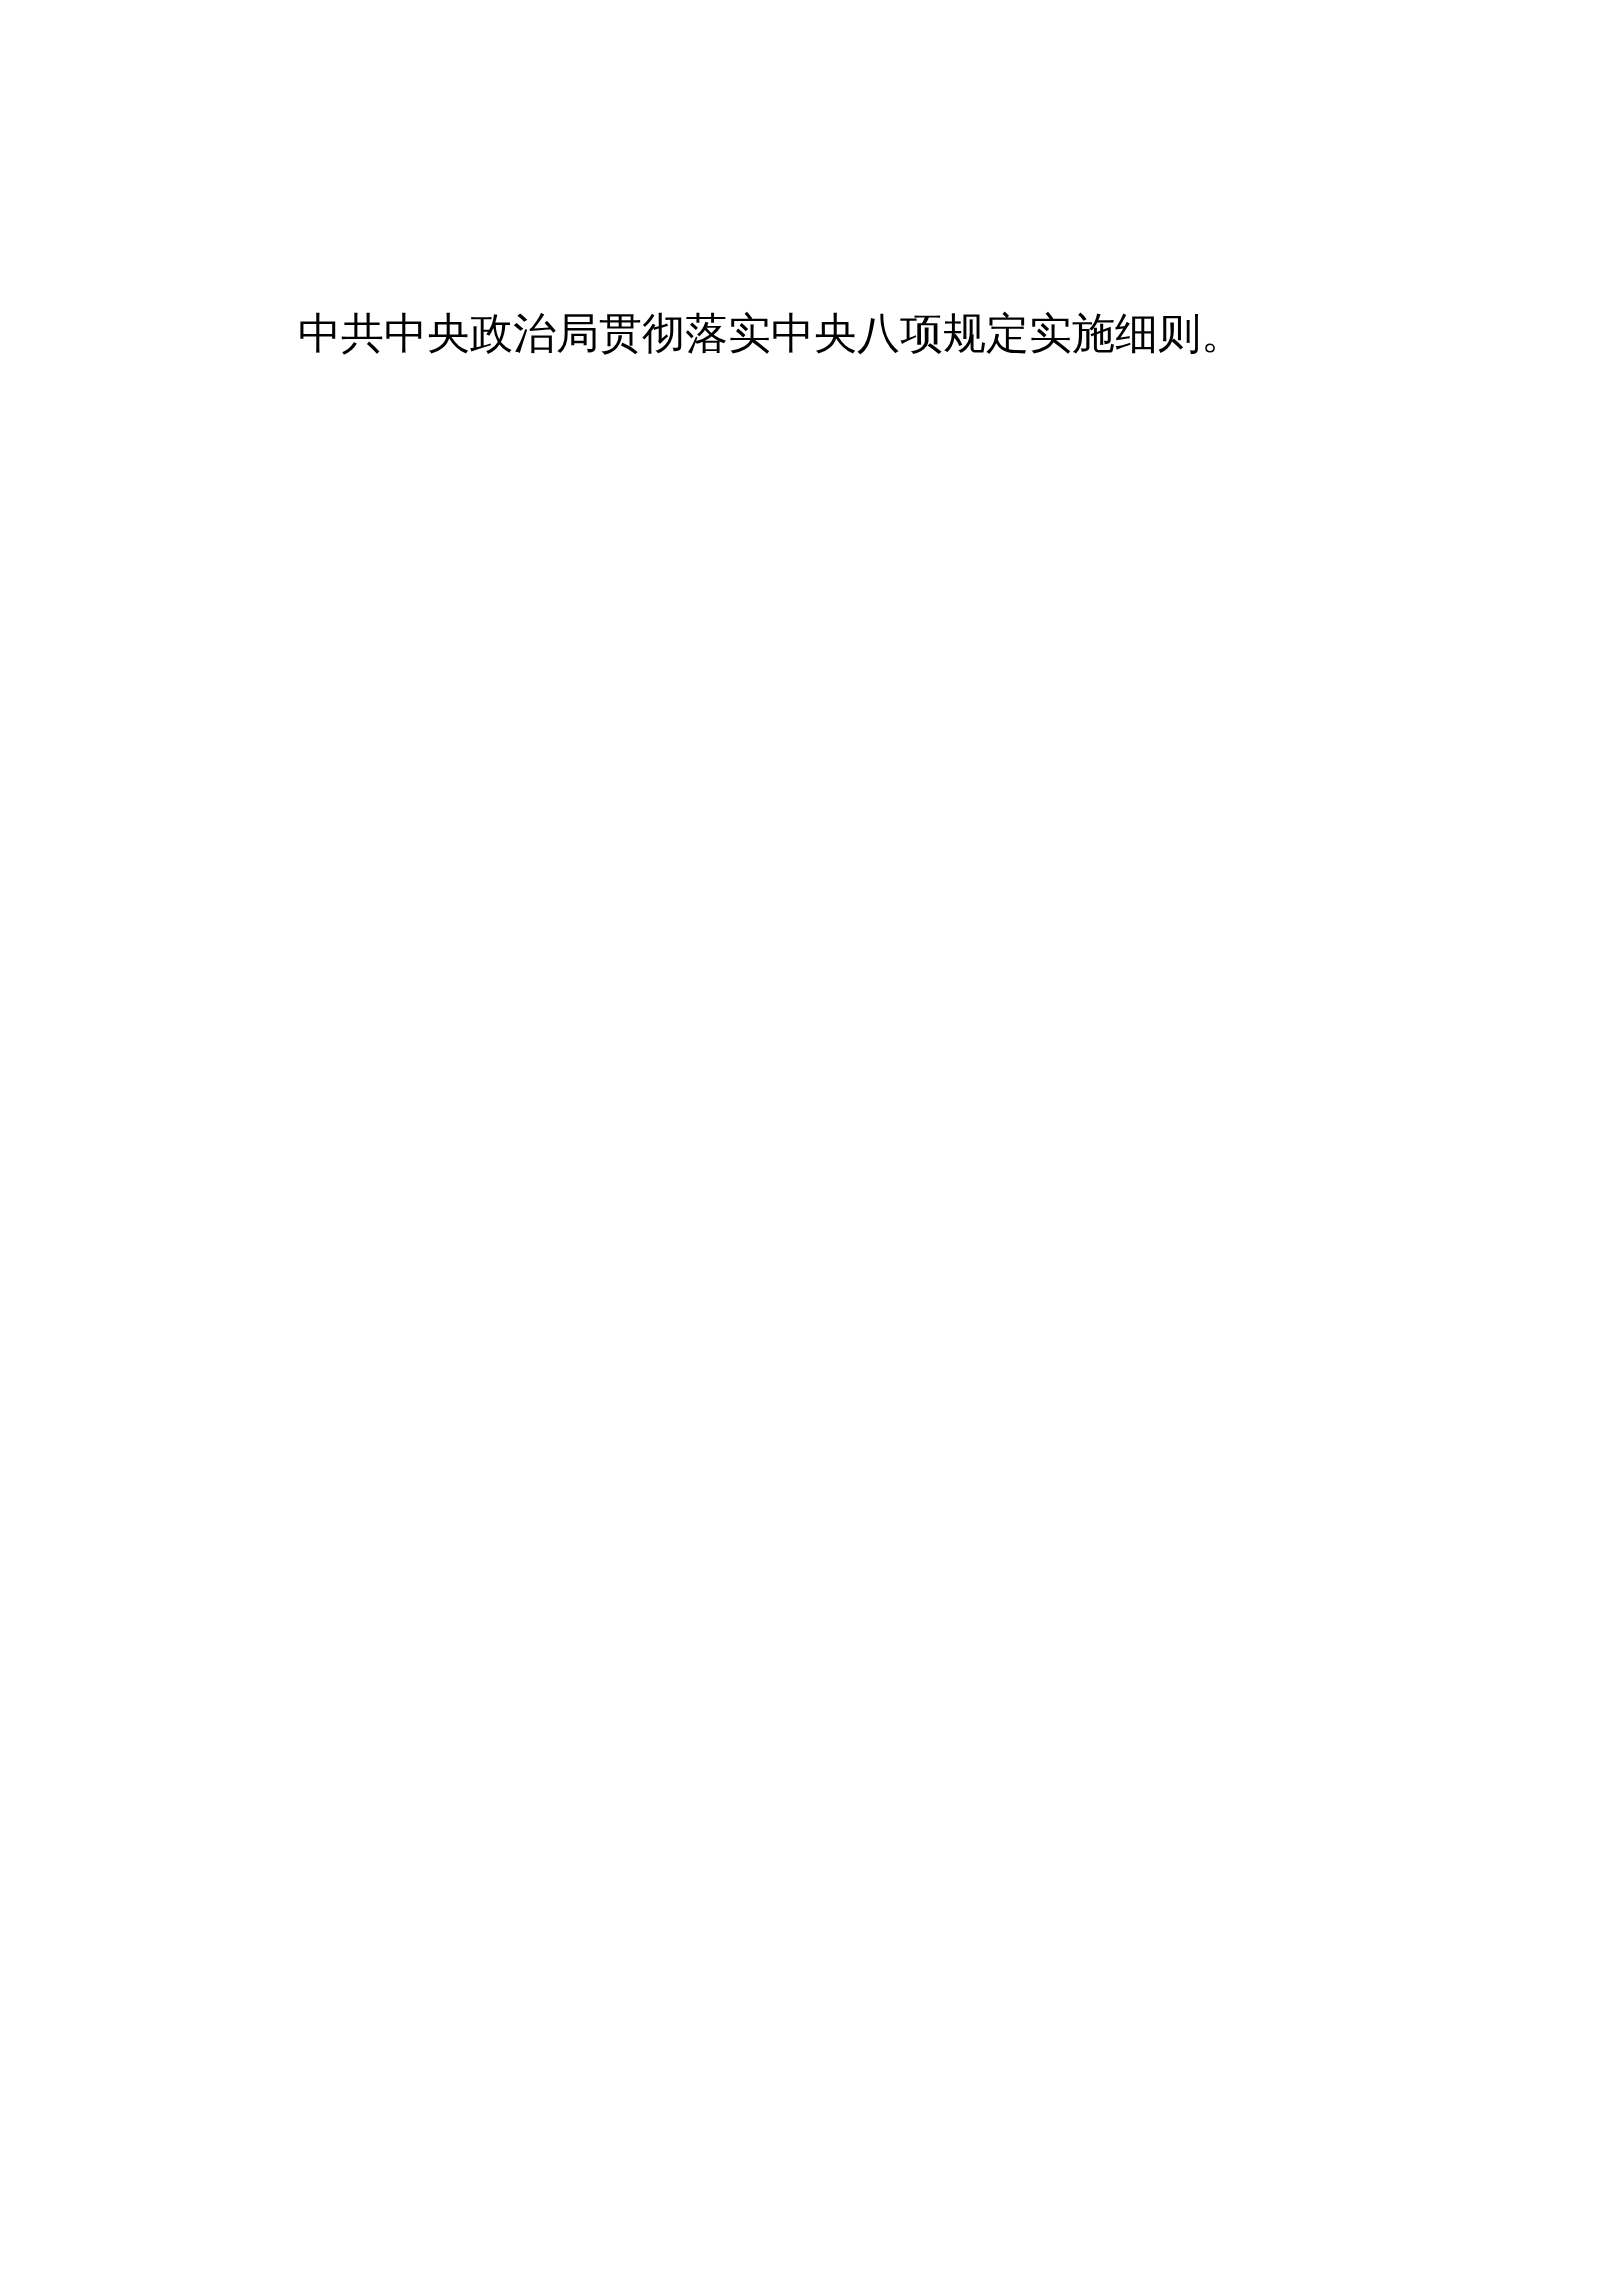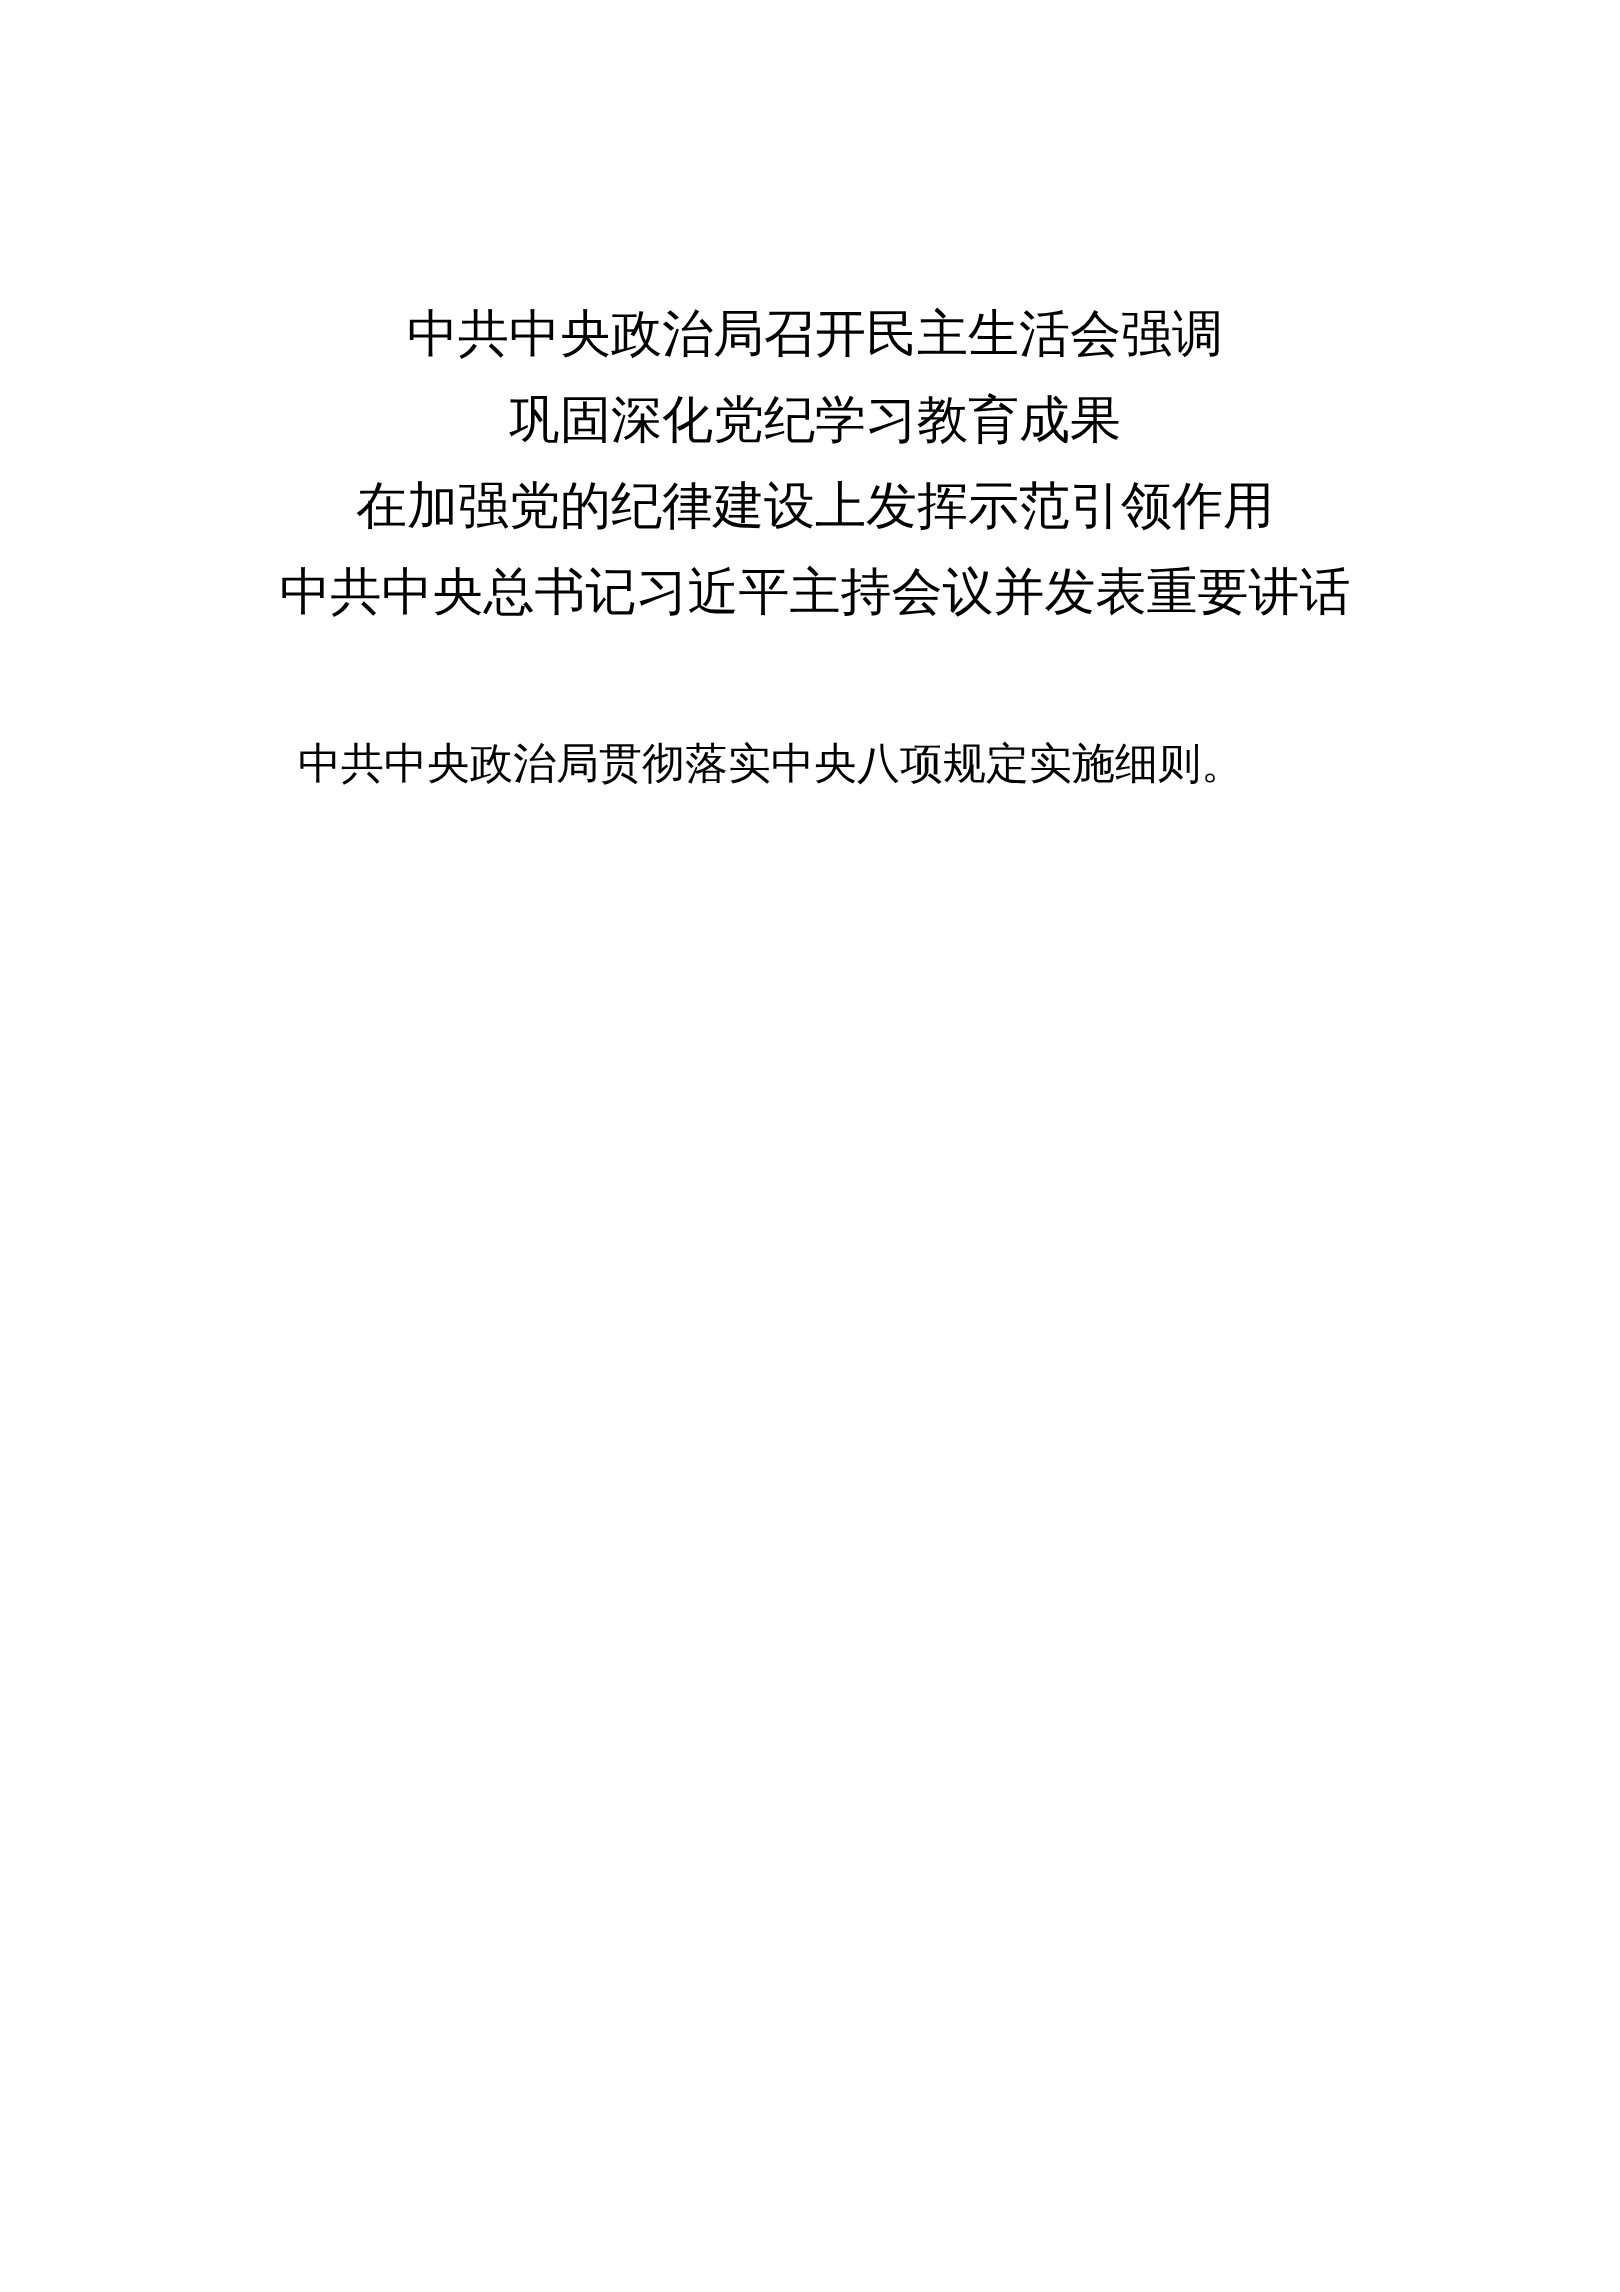--- a/index.html
+++ b/index.html
@@ -35,23 +35,17 @@
     line-height: 86px;
     text-align: justify;
     text-indent: 2em;
     word-break: break-all;
   }
 </style>
 </head>
 <body>
 
 <div class="page">
-  <div class="title-block">
-    <div class="title-line">中共中央政治局召开民主生活会强调</div>
-    <div class="title-line">巩固深化党纪学习教育成果</div>
-    <div class="title-line">在加强党的纪律建设上发挥示范引领作用</div>
-    <div class="title-line">中共中央总书记习近平主持会议并发表重要讲话</div>
-  </div>
   <div class="body-block">
     <p>中共中央政治局贯彻落实中央八项规定实施细则。</p>
   </div>
 </div>
 
 
 </body></html>

